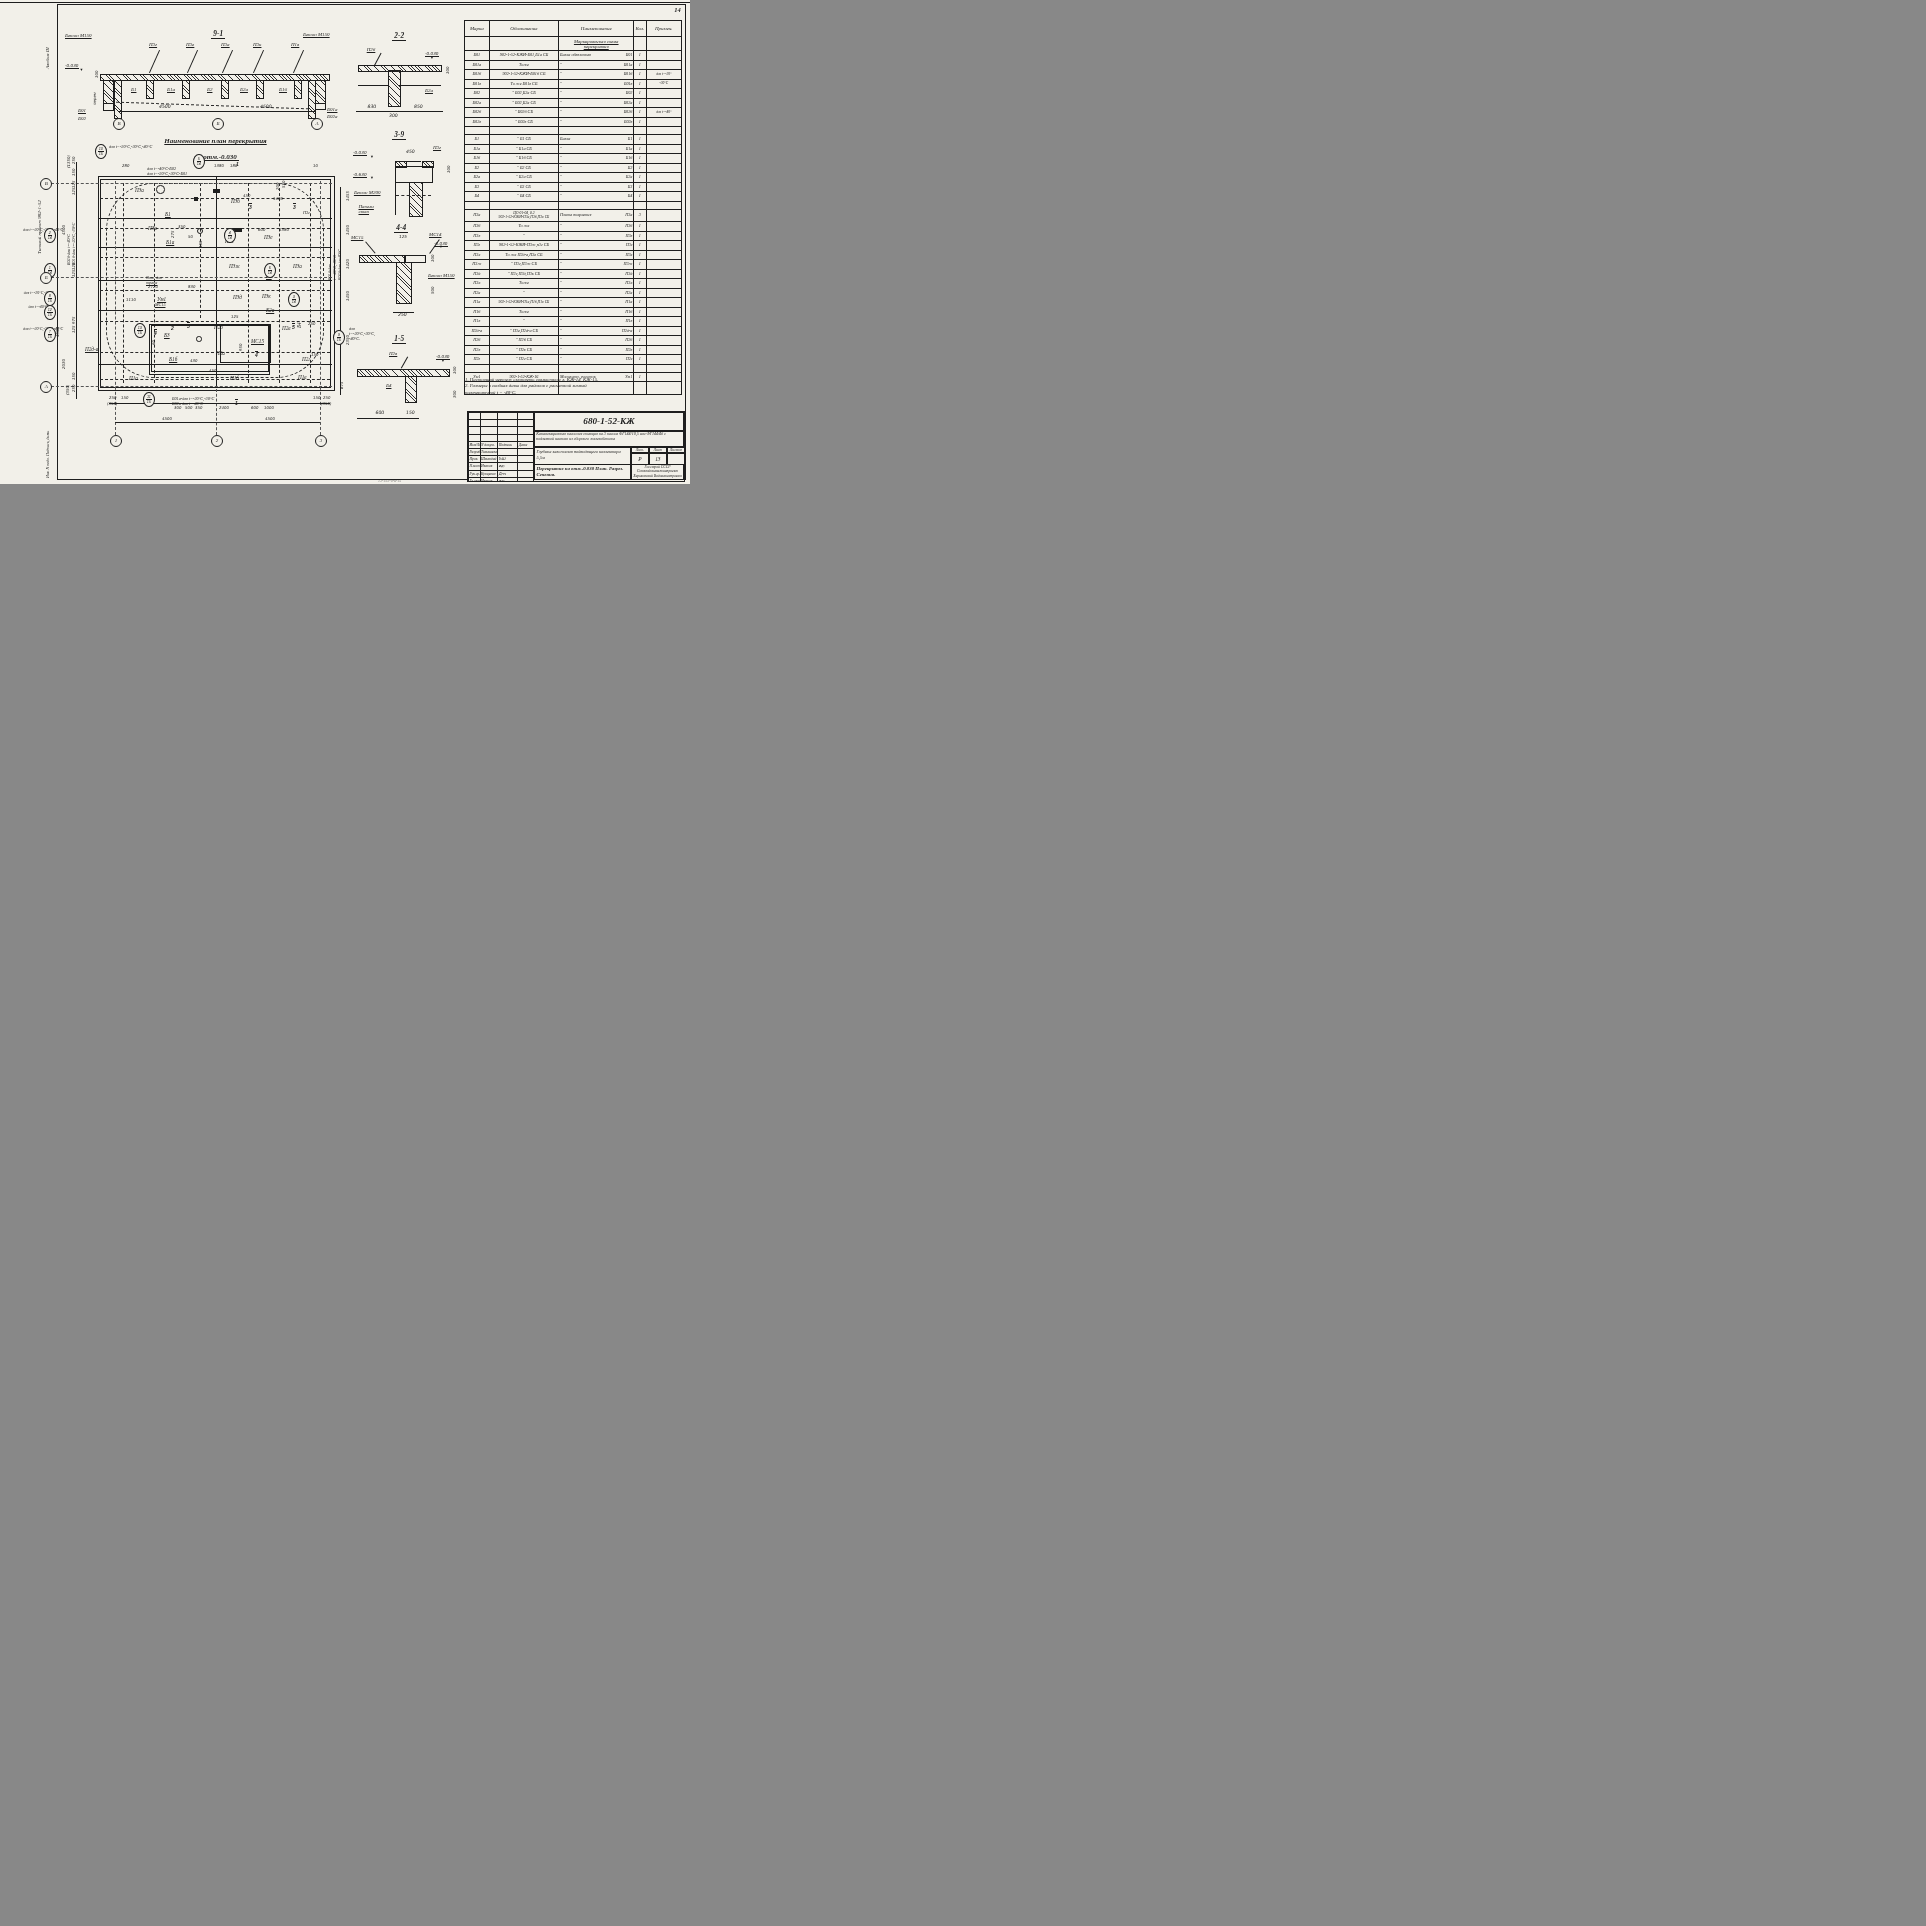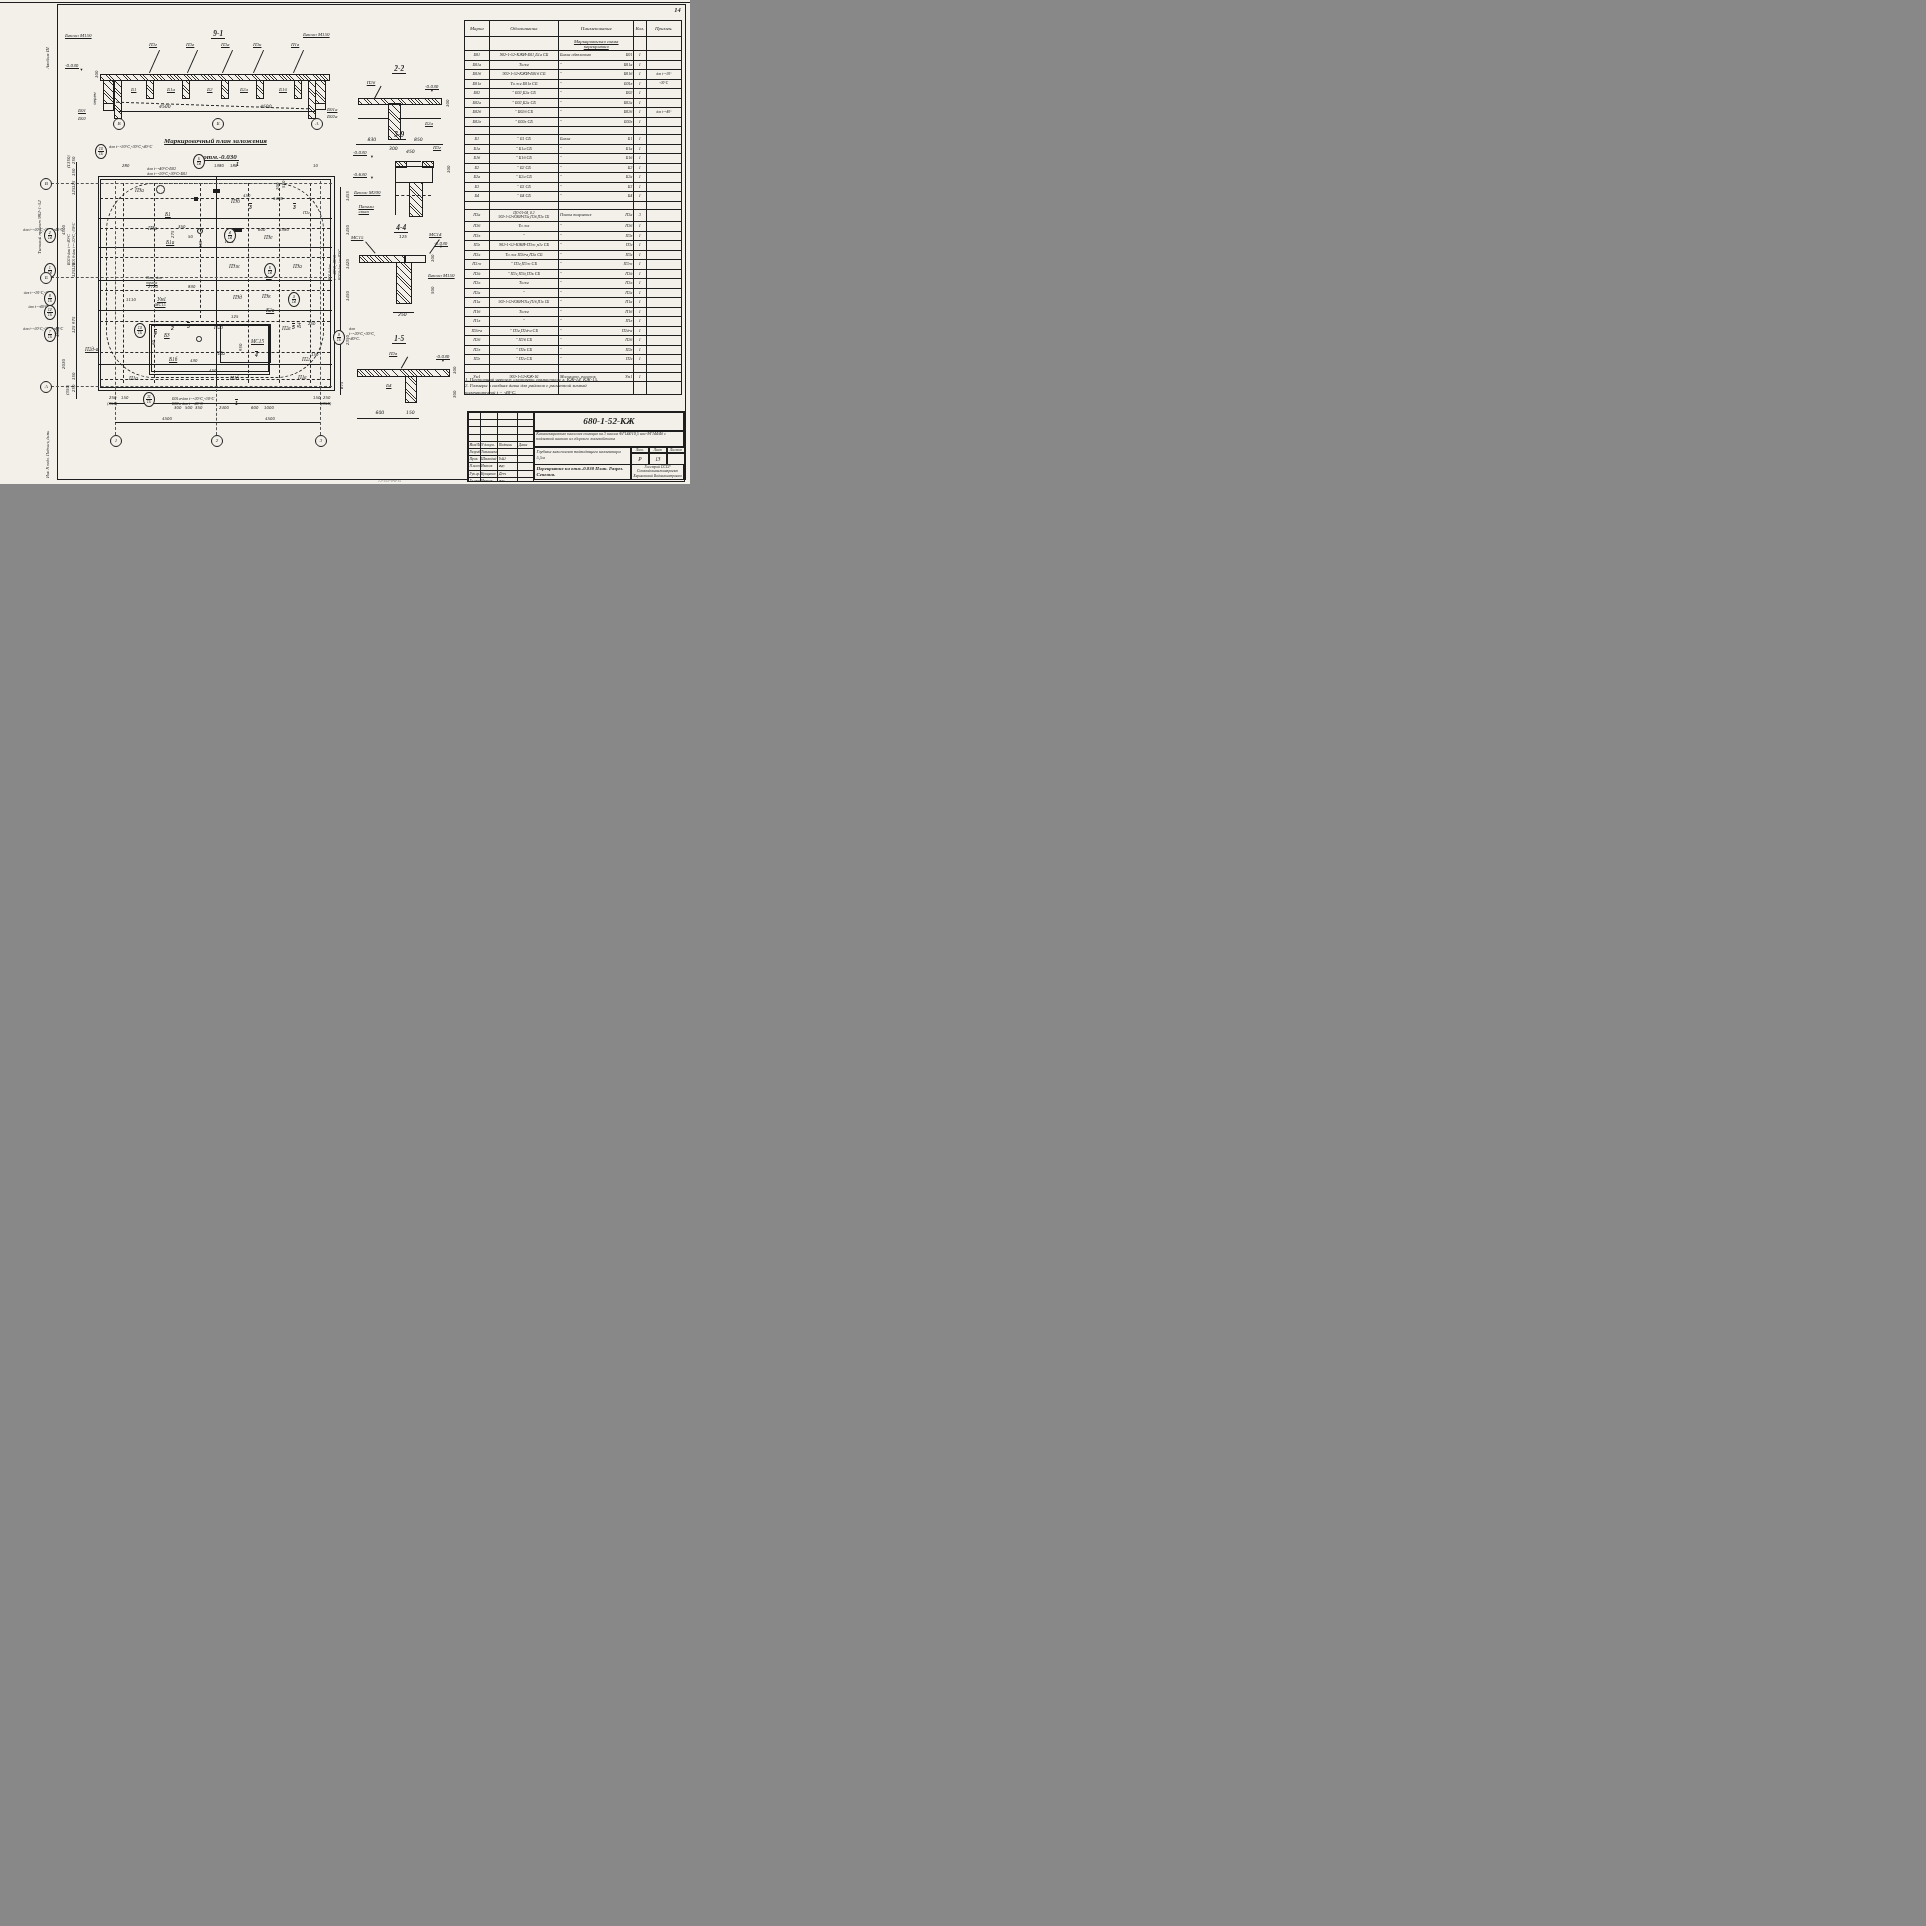--- a/index.html
+++ b/index.html
@@ -118,21 +118,21 @@
     <span class="lbl mid u" style="left:221px;top:58px;">Б1б</span>
 
     <div class="hline thin" style="left:60px;top:82px;width:198px;"></div>
     <span class="dim" style="left:101px;top:76px;font-size:4.6px;">4500</span>
     <span class="dim" style="left:202px;top:76px;font-size:4.6px;">4500</span>
     <div class="axc" style="left:55px;top:89px;">В</div>
     <div class="axc" style="left:154px;top:89px;">Б</div>
     <div class="axc" style="left:253px;top:89px;">А</div>
   </div>
 
-  <div class="abs" style="left:349px;top:29px;width:108px;height:103px;margin-top:33px;">
+  <div class="abs" style="left:349px;top:29px;width:108px;height:103px;">
     <span class="lbl sec-title" style="position:absolute;left:43px;top:1.5px;">2-2</span>
     <div class="abs h45" style="left:9.2px;top:36px;width:82px;height:5px;"></div>
     <div class="abs h45" style="left:39px;top:41px;width:10.8px;height:35px;"></div>
     <div class="hline" style="left:9.2px;top:56px;width:30px;"></div>
     <div class="hline" style="left:50px;top:56px;width:42px;"></div>
     <span class="lbl mid u" style="left:17.7px;top:17.7px;">П2б</span>
     <div class="vline" style="left:28px;top:23px;height:15.4px;transform:rotate(28deg);"></div>
     <span class="elev" style="position:absolute;left:76px;top:22.3px;">-0.030</span>
     <span class="lbl tri" style="left:81px;top:27px;">▼</span>
     <span class="dim rot" style="left:97px;top:45px;">100</span>
@@ -195,21 +195,21 @@
     <span class="dim rot" style="left:106px;top:40px;">100</span>
     <span class="lbl mid u" style="left:39px;top:49px;">Б4</span>
     <span class="dim rot" style="left:106px;top:64px;">300</span>
     <div class="hline thin" style="left:10px;top:84px;width:62px;"></div>
     <span class="dim" style="left:28.5px;top:77px;font-size:4.6px;">600</span>
     <span class="dim" style="left:59px;top:77px;font-size:4.6px;">150</span>
   </div>
 
   <div class="abs" style="left:23px;top:129px;width:339px;height:324px;">
     <div class="lbl" style="left:104px;top:0;width:177px;text-align:center;font-size:7px;font-weight:bold;">
-      <span class="u">Маркировочный план заложения</span><br>
+      <span class="u">Наименование план перекрытия</span><br>
       <span class="u">на отм.-0.030</span>
     </div>
 
     <div class="abs" style="left:75px;top:47px;width:235px;height:213px;border:0.8px solid #1e1e1e;"></div>
     <div class="abs" style="left:77px;top:50px;width:229px;height:207px;border:0.5px solid #1e1e1e;"></div>
 
     <div class="abs" style="left:83px;top:54px;width:216px;height:193px;border:0.8px dashed #2a2a2a;border-radius:48px;"></div>
 
     <div class="hline" style="left:76px;top:89px;width:233px;"></div>
     <div class="hline" style="left:76px;top:118px;width:233px;"></div>

